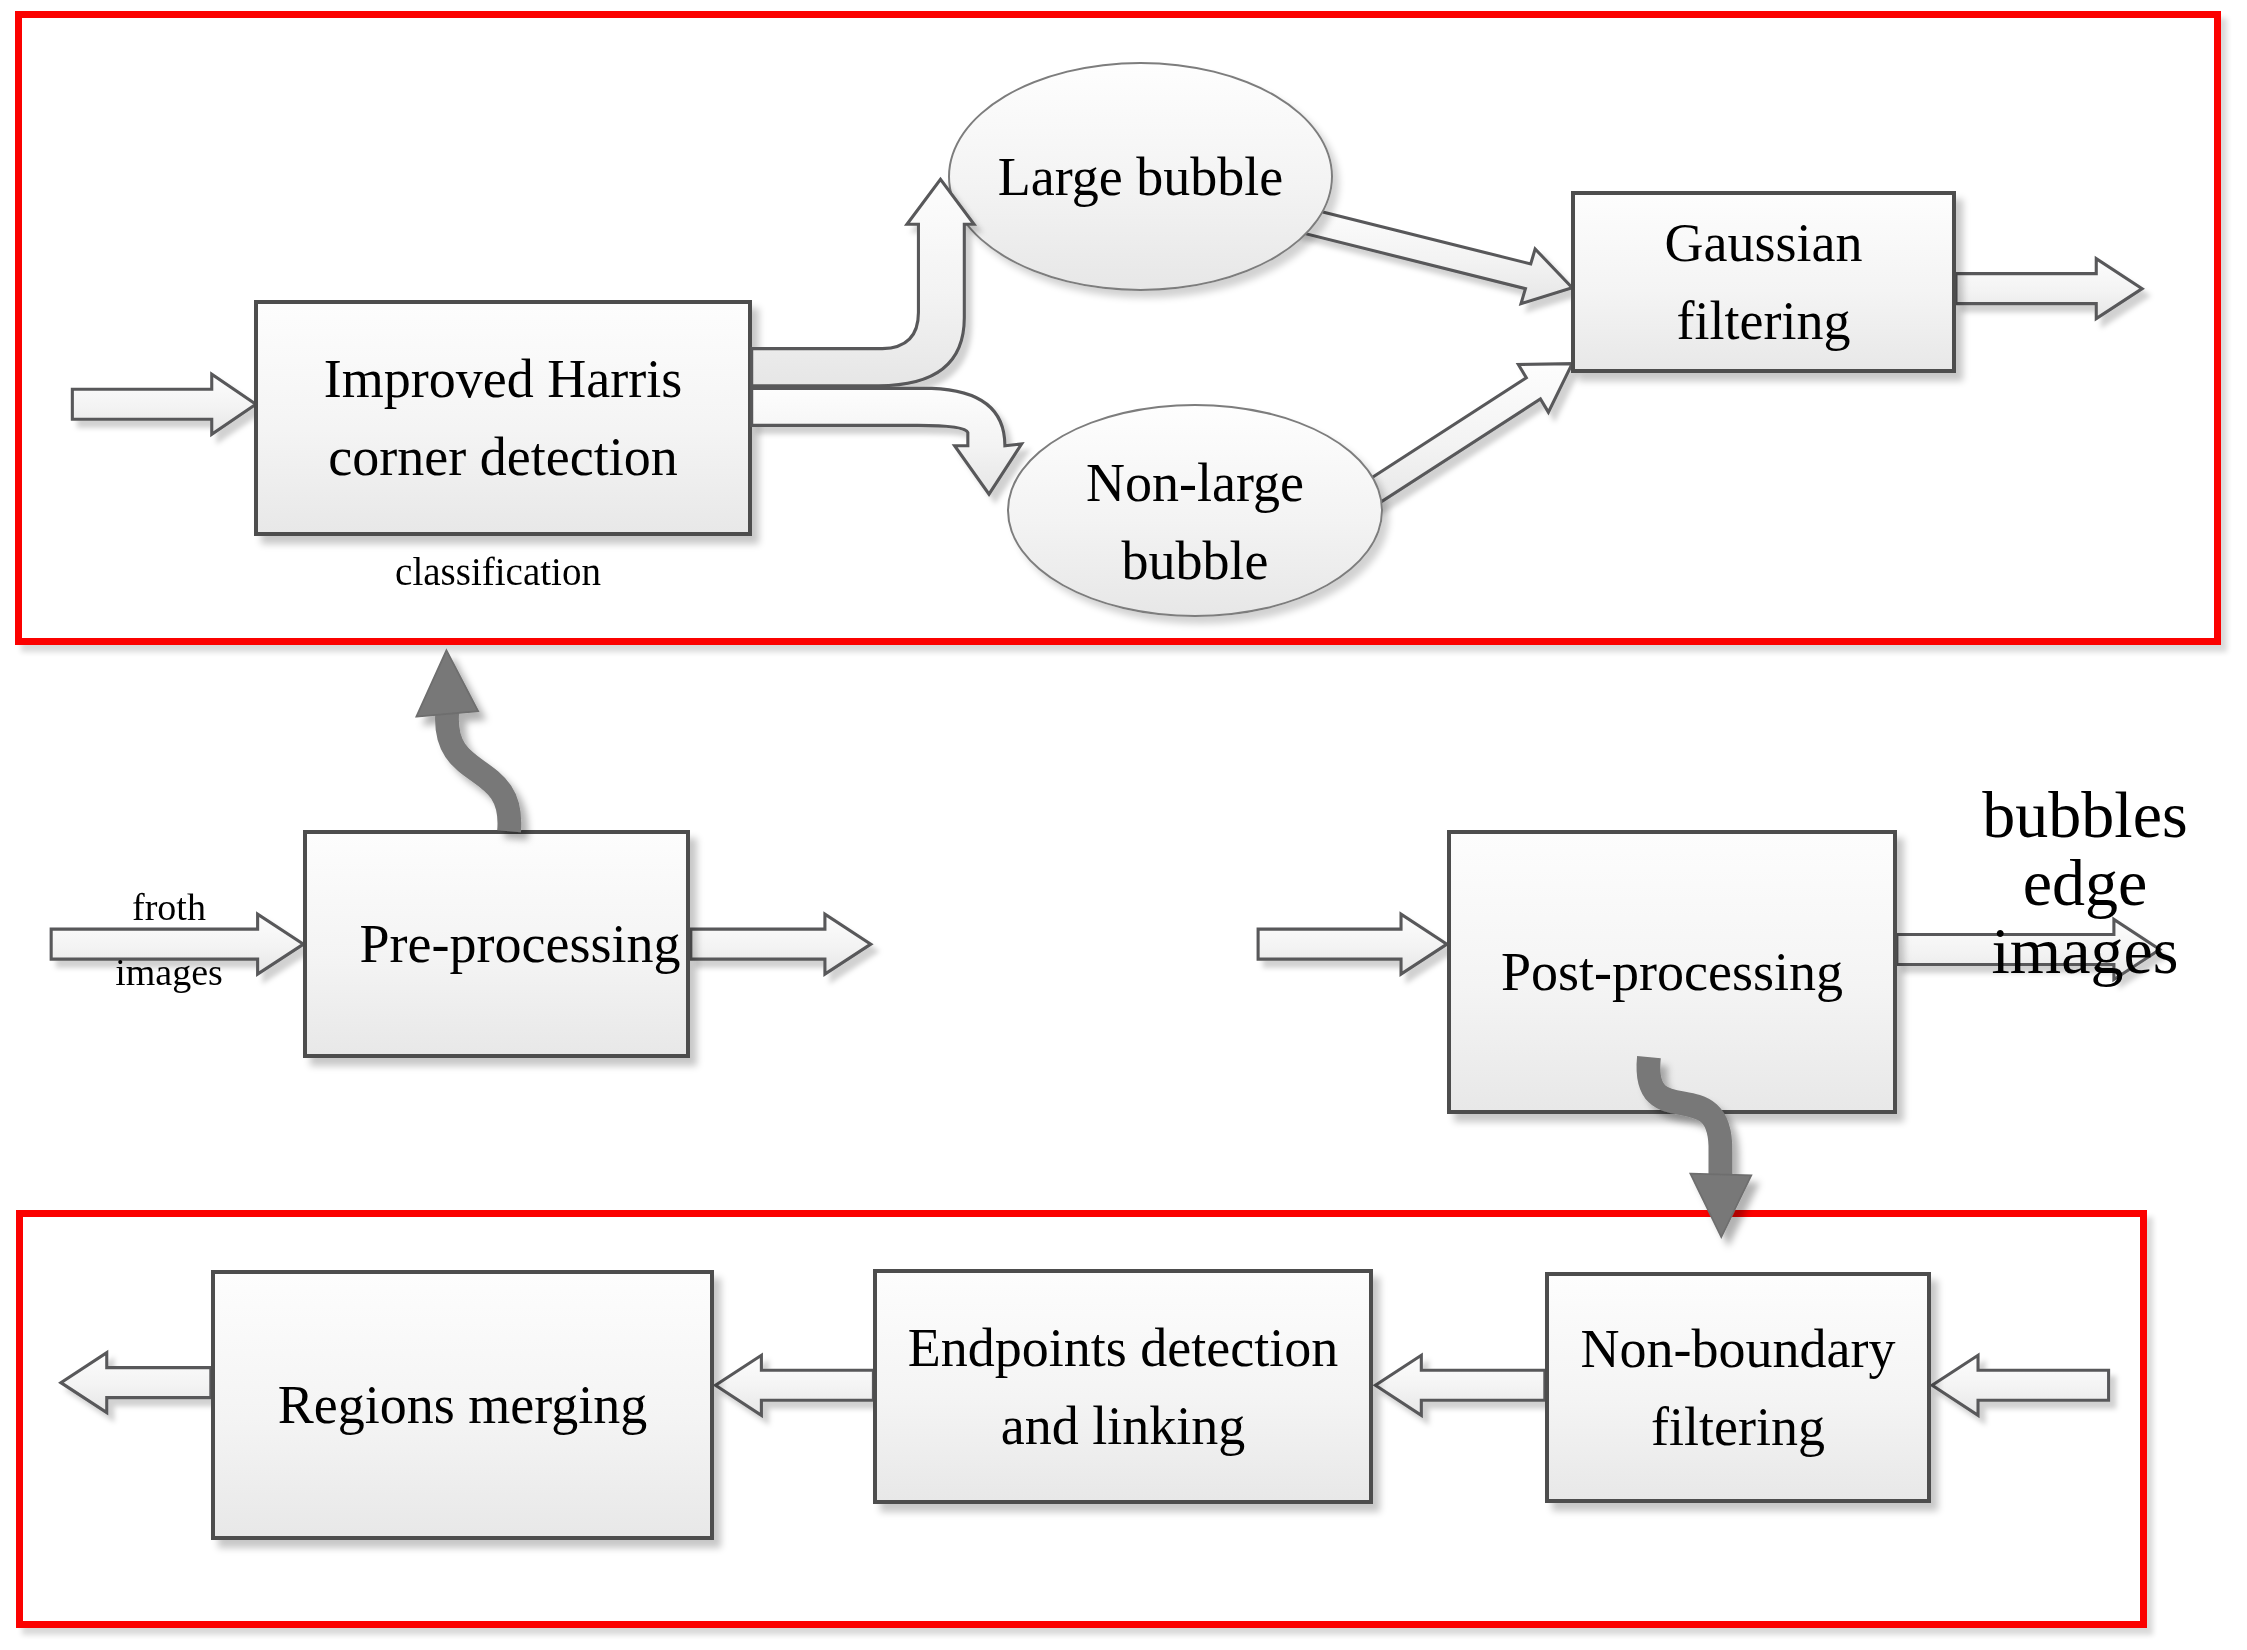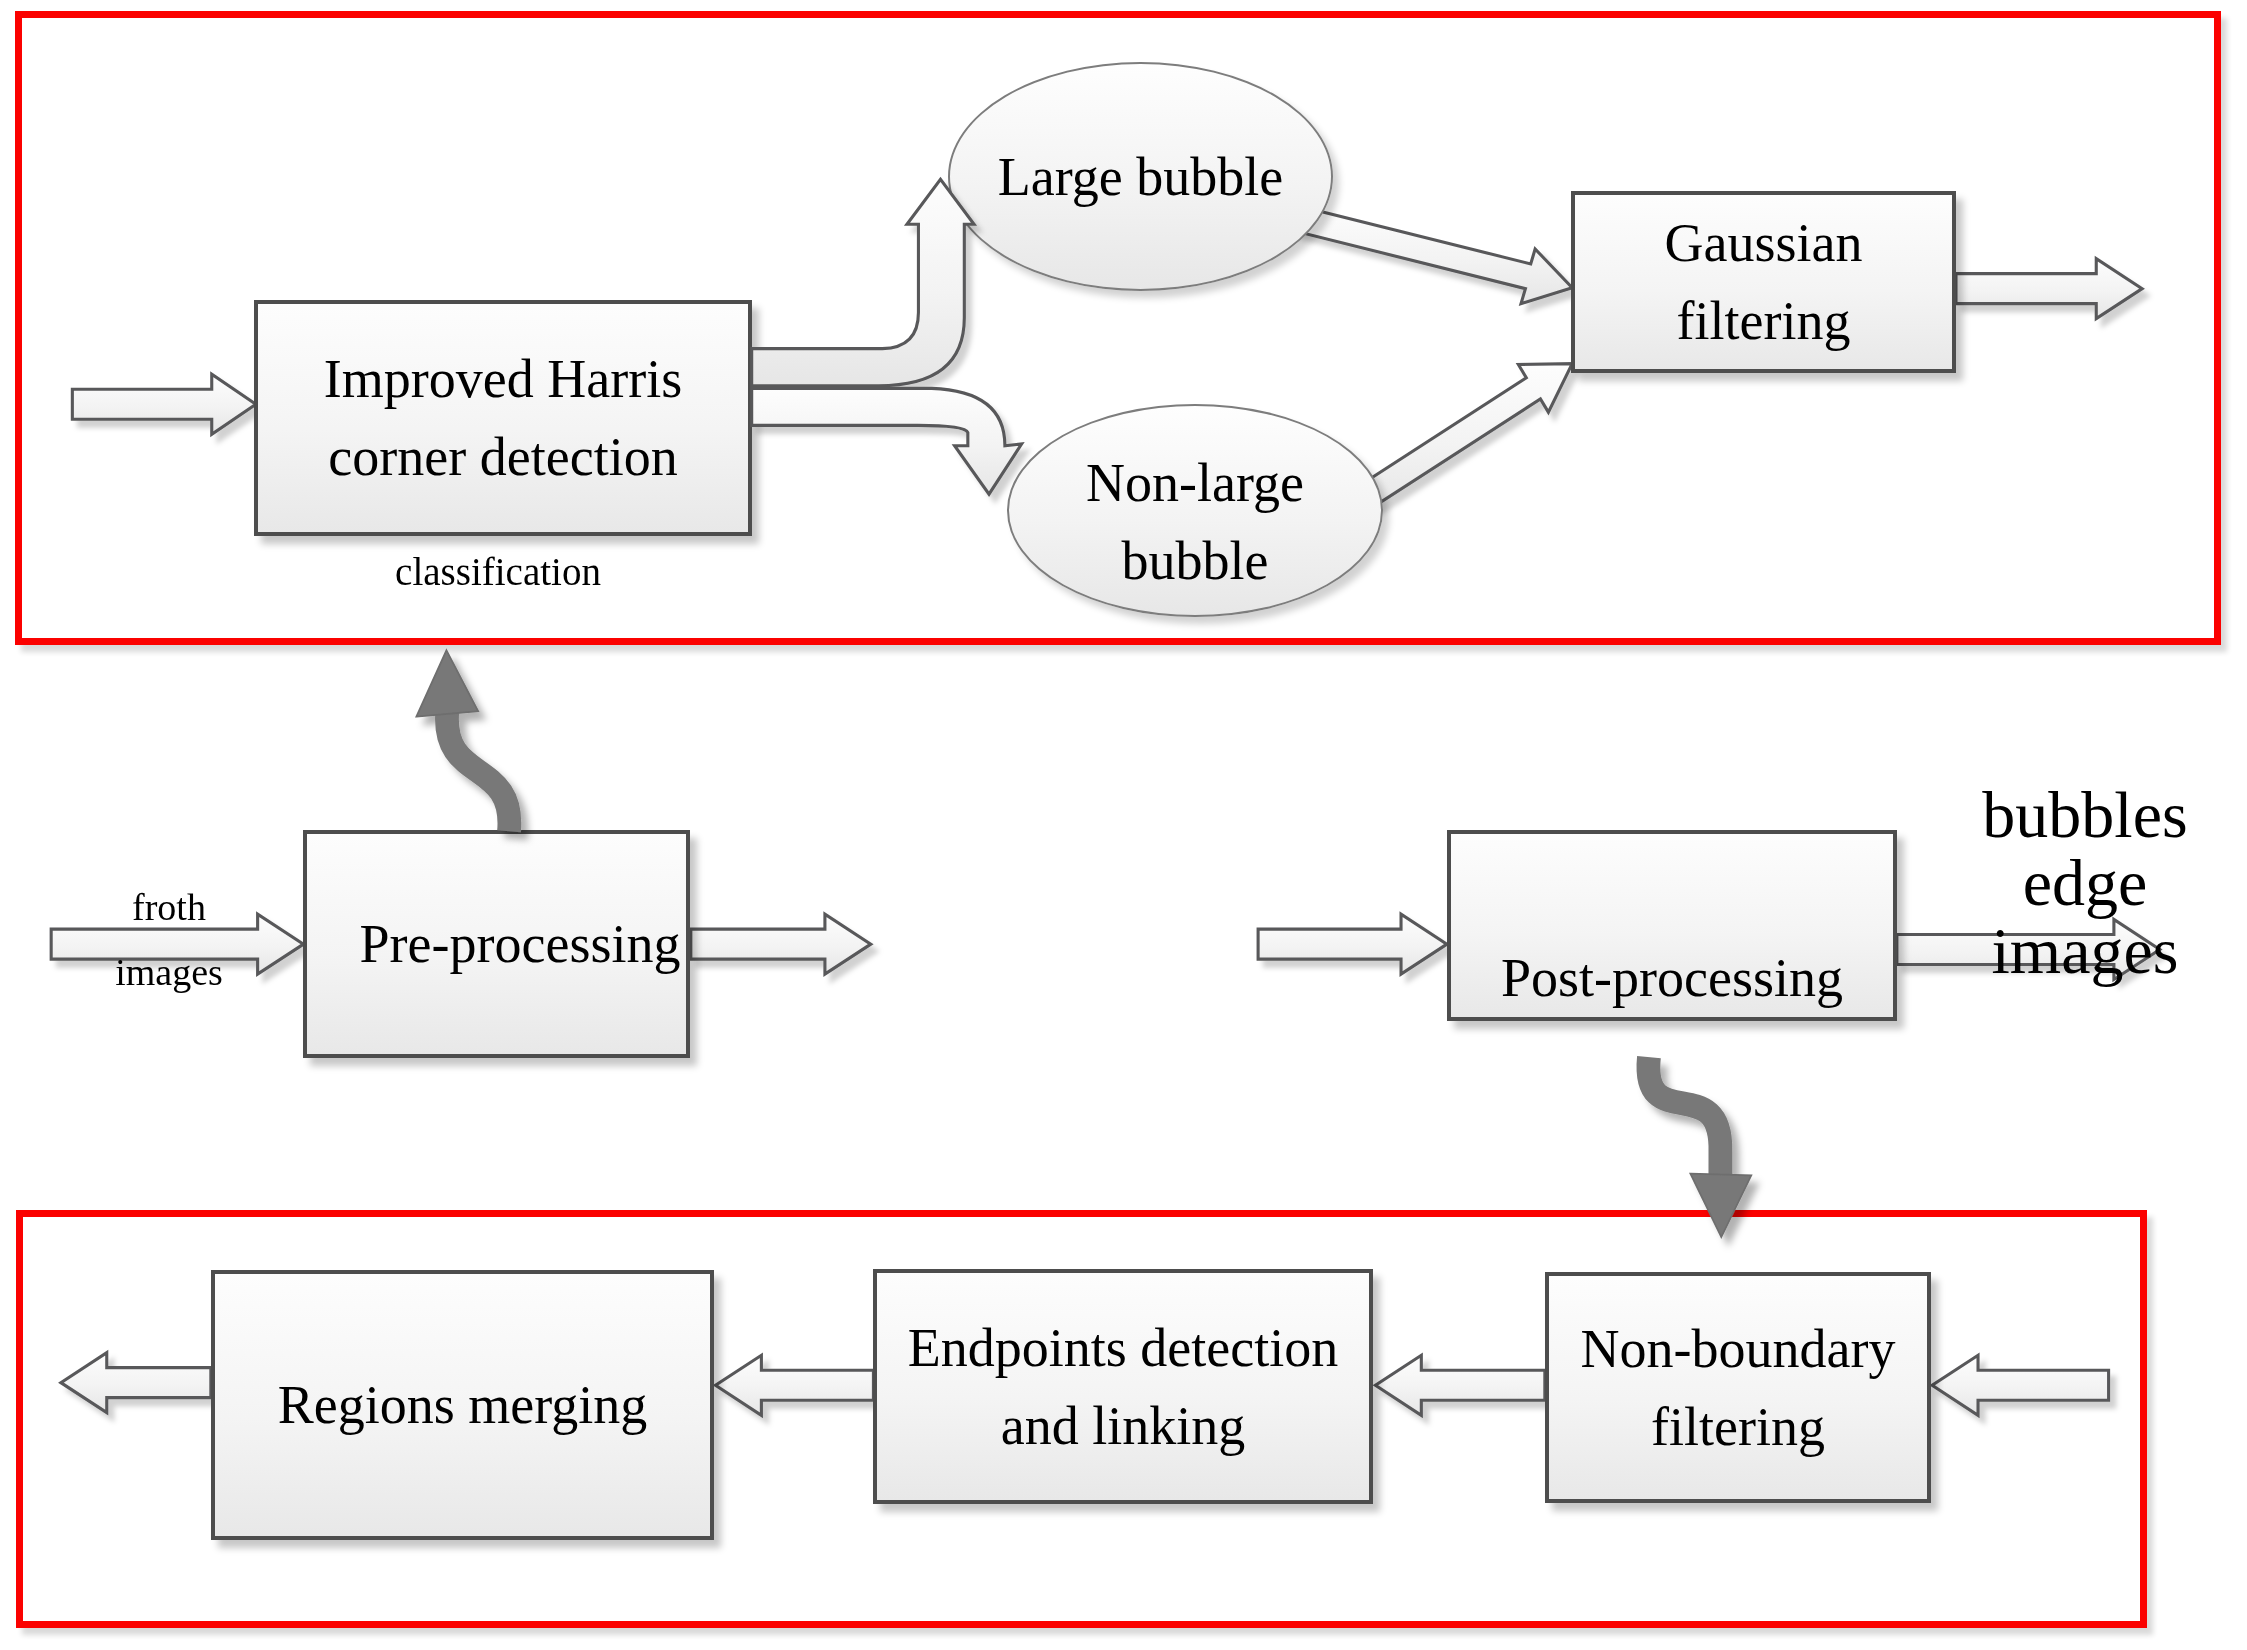--- a/index.html
+++ b/index.html
@@ -105,21 +105,21 @@
     <div class="lbl">Gaussian
 filtering</div>
   </div>
 
   <div class="floating io-label" style="left:169px;top:940px;">froth
 images</div>
 
   <div class="node" style="left:303px;top:830px;width:387px;height:228px;padding-left:47px;">
     <div class="lbl">Pre-processing</div>
   </div>
-  <div class="node" style="left:1447px;top:830px;width:450px;height:191px;align-items:flex-end;">
+  <div class="node" style="left:1447px;top:830px;width:450px;height:284px;">
     <div class="lbl">Post-processing</div>
   </div>
 
   <div class="floating out-label" style="left:2085px;top:883px;">bubbles edge
 images</div>
 
   <div class="node" style="left:211px;top:1270px;width:503px;height:270px;">
     <div class="lbl">Regions merging</div>
   </div>
   <div class="node" style="left:873px;top:1269px;width:500px;height:235px;">

